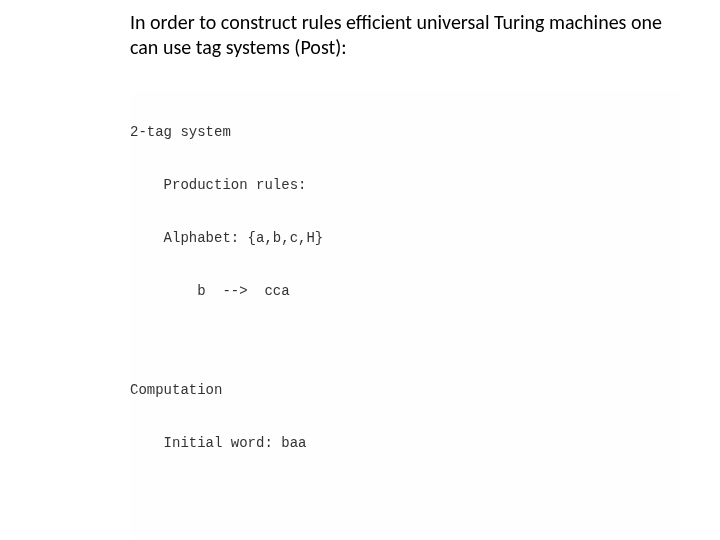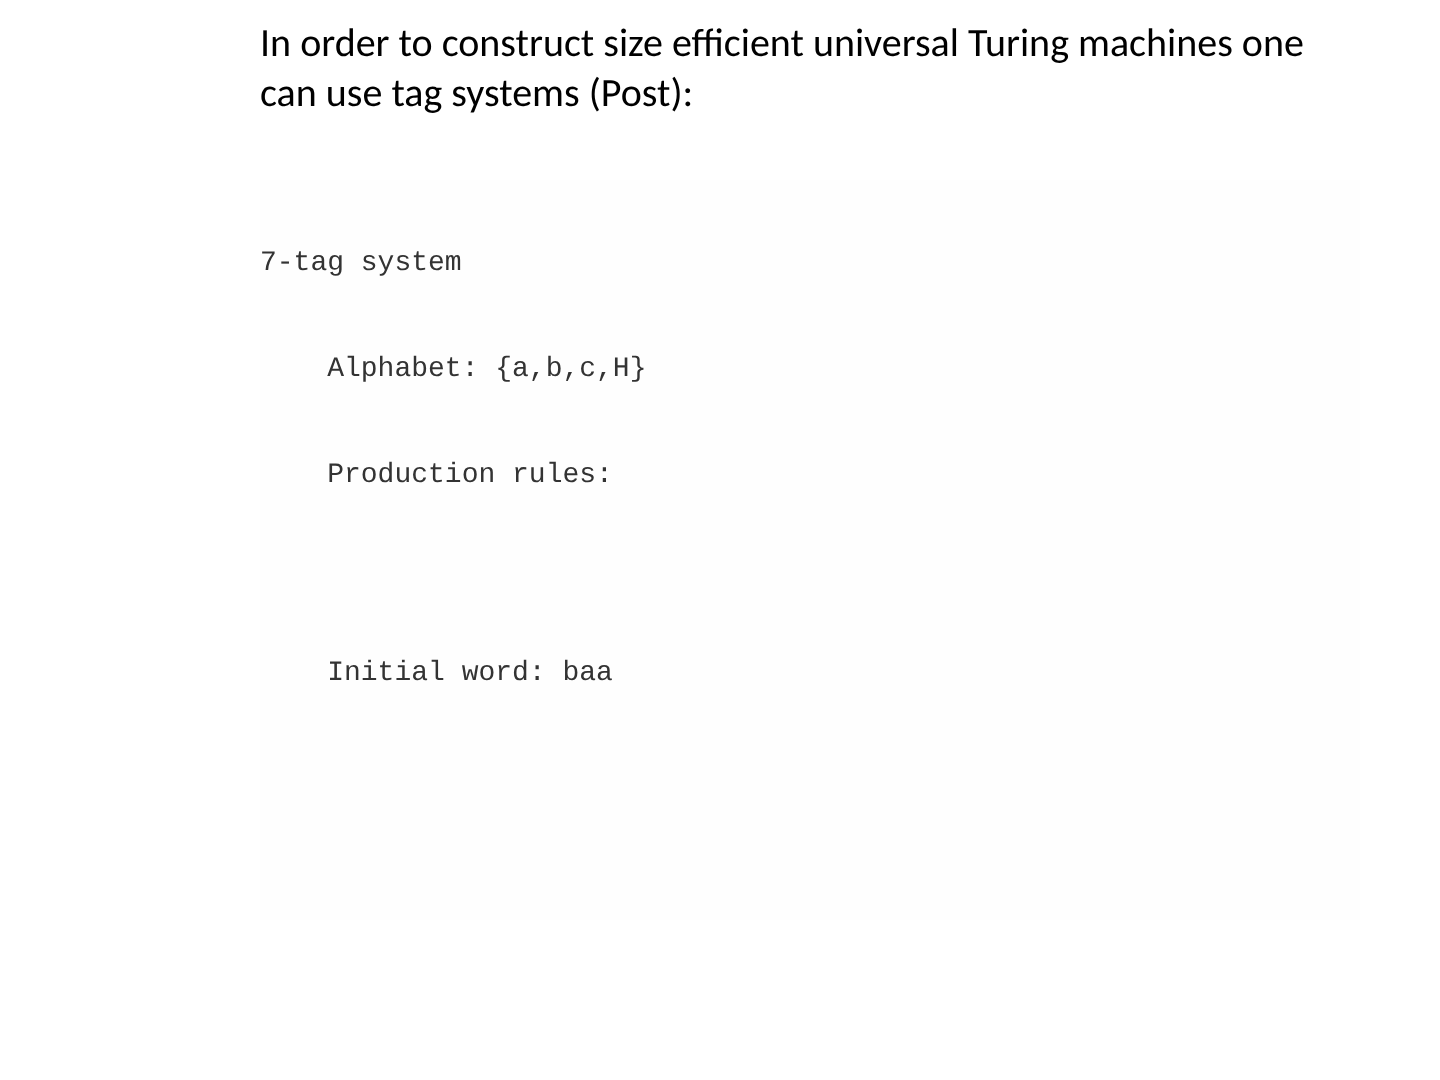--- a/index.html
+++ b/index.html
@@ -37,26 +37,28 @@
       line-height: 1.5;
     }
     .spacer {
       height: 14px;
     }
   </style>
 </head>
 <body>
 
 <div class="container">
-  <p class="intro-text">In order to construct size efficient universal Turing machines one can use tag systems (Post):</p>
+  <p class="intro-text">In order to construct rules efficient universal Turing machines one can use tag systems (Post):</p>
   <div class="code-block">
-    <div class="code-line">7-tag system</div>
+    <div class="code-line">2-tag system</div>
+    <div class="code-line">    Production rules:</div>
     <div class="code-line">    Alphabet: {a,b,c,H}</div>
-    <div class="code-line">    Production rules:</div>
+    <div class="code-line">        b  --&gt;  cca</div>
     <div class="spacer"></div>
+    <div class="code-line">Computation</div>
     <div class="code-line">    Initial word: baa</div>
     
     
     
     
     
   </div>
 </div>
 
 </body></html>

